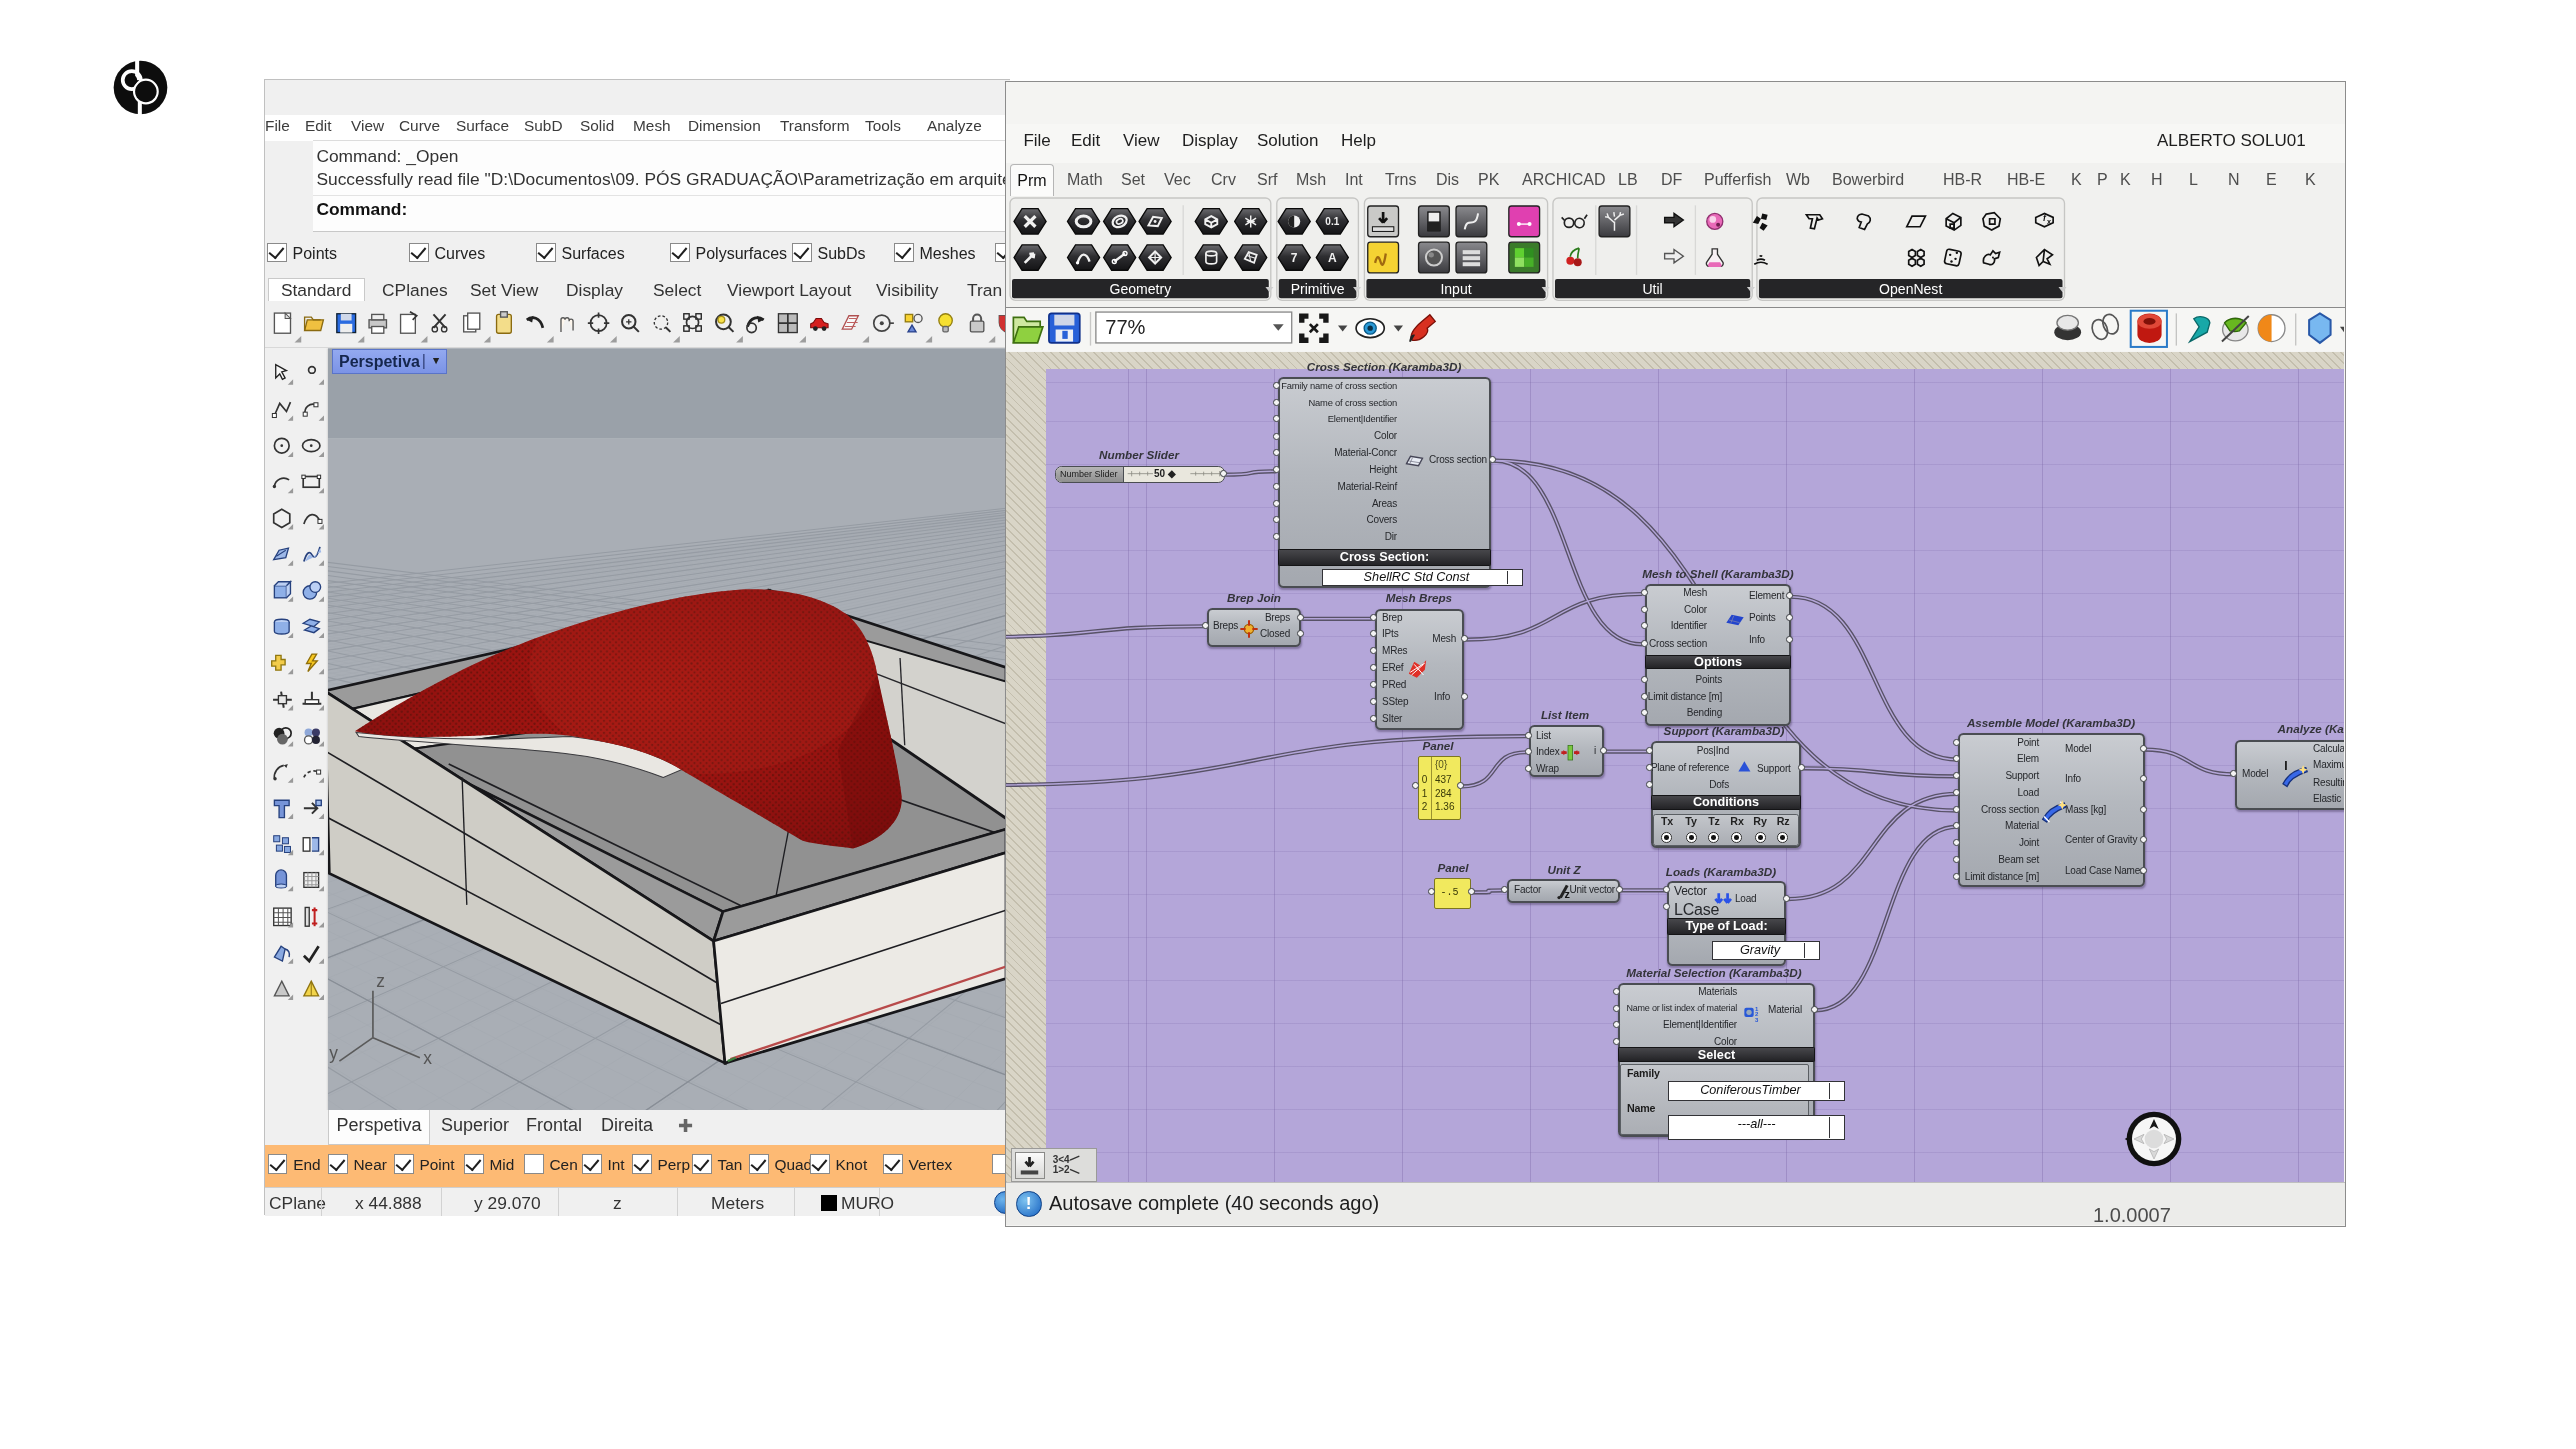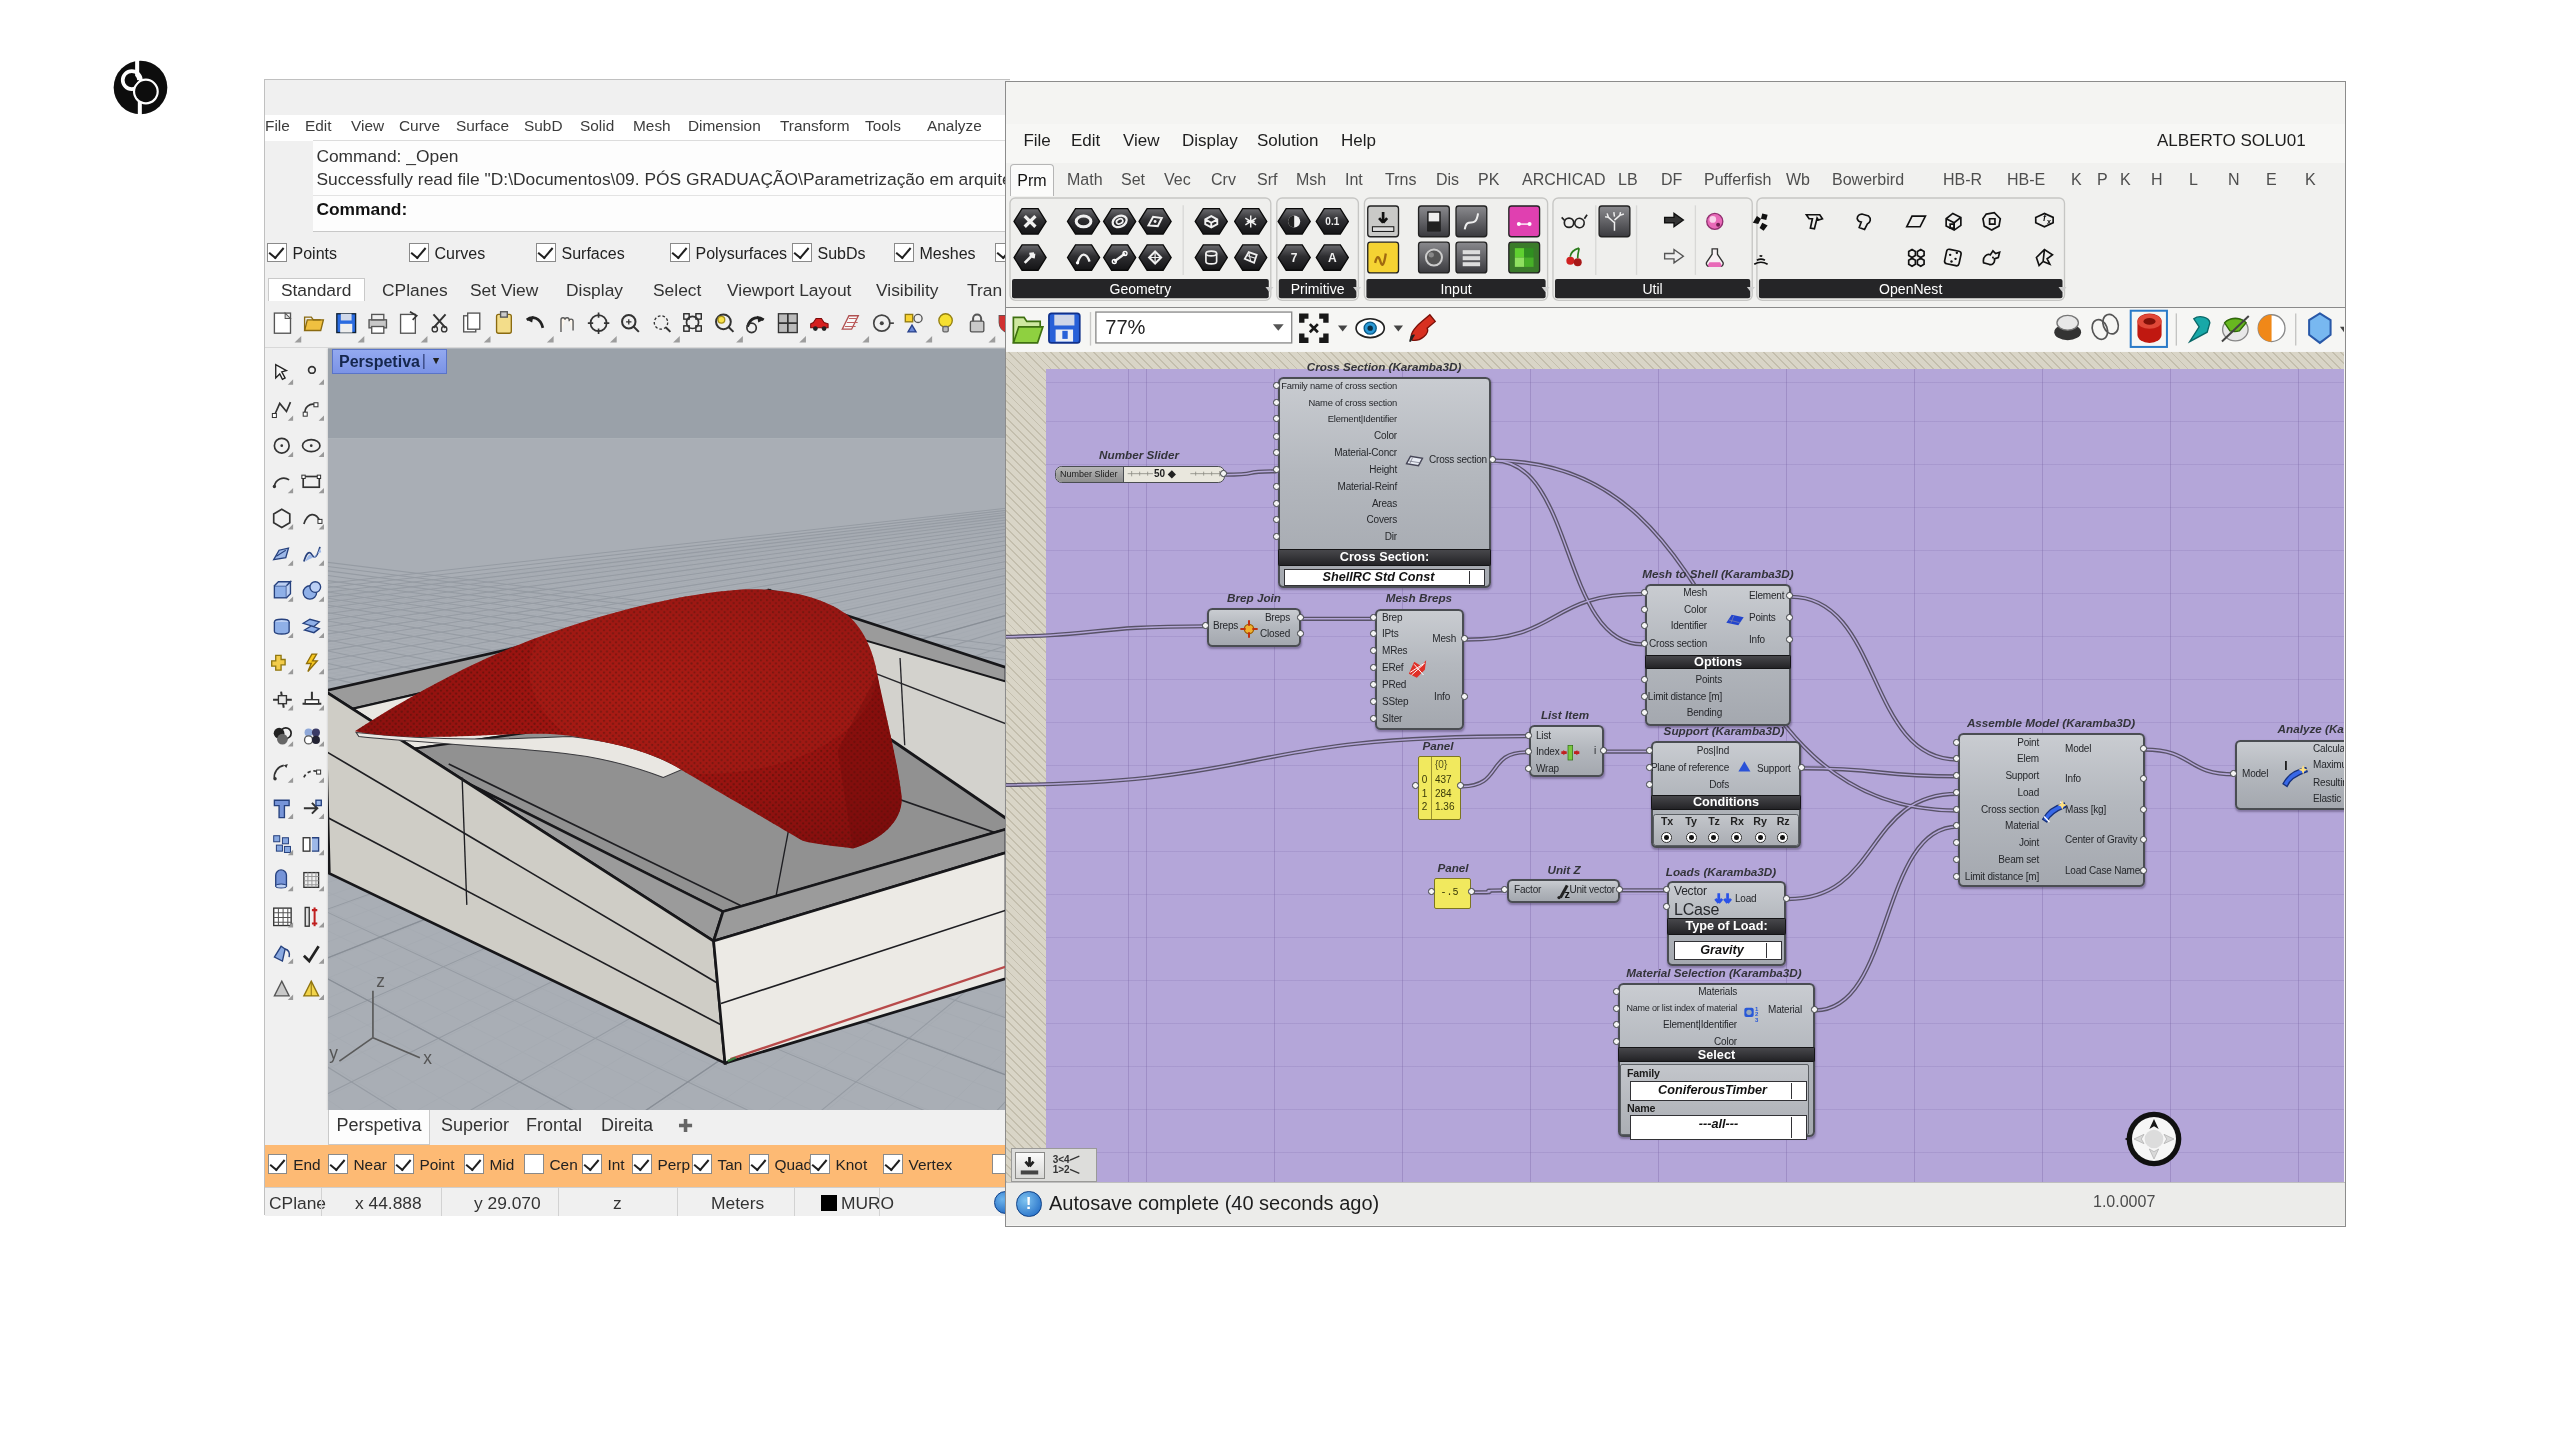--- a/index.html
+++ b/index.html
@@ -31,21 +31,21 @@
 #gh-groups{position:absolute;left:0;top:114px;width:100%;height:111px;background:#f1f1ef;}
 #gh-tb2{position:absolute;left:0;top:225px;width:100%;height:44px;background:#f6f6f4;border-top:1.3px solid #8a8a8a;}
 #gh-canvas{position:absolute;left:0;top:270px;width:1338px;height:830px;overflow:hidden;background:repeating-linear-gradient(45deg, rgba(146,138,114,0.30) 0 1.3px, transparent 1.3px 6px),#d9d5c7;}
 #gh-page{position:absolute;left:40px;top:17.4px;width:1298px;height:813px;background:repeating-linear-gradient(0deg, rgba(118,98,163,0.20) 0 1.3px, transparent 1.3px 43px),repeating-linear-gradient(90deg, rgba(118,98,163,0.34) 0 1.3px, transparent 1.3px 128px),#b4a6d9;background-position:0 14px,100px 0,0 0;}
 #gh-status{position:absolute;left:0;top:1100px;width:100%;height:43px;background:#ececea;border-top:0.7px solid #bfbfbf;}
 .gcomp{position:absolute;background:linear-gradient(180deg,#c9ccd1 0%,#b4b8be 45%,#a4a8af 100%);border:2px solid #4a4d52;border-radius:5.4px;box-shadow:0.7px 1.3px 2px rgba(40,30,60,0.35);}
 .glabel{position:absolute;font-style:italic;font-weight:bold;color:#33343a;font-size:11.7px;white-space:nowrap;}
 .gport{position:absolute;width:6.7px;height:6.7px;background:#f4f4f4;border:1.7px solid #3a3d42;border-radius:50%;}
 .gtext{position:absolute;font-size:9.7px;color:#26282c;white-space:nowrap;letter-spacing:-0.2px;}
 .gbar{position:absolute;left:-0.7px;right:-0.7px;background:linear-gradient(180deg,#47474b,#232326);color:#fff;font-weight:bold;font-size:12.7px;text-align:center;border:0.7px solid #141416;border-radius:1.3px;}
-.gfield{position:absolute;background:#fff;border:1.3px solid #323236;color:#111;font-weight:bold;font-style:italic;font-size:12.7px;text-align:center;}
+.gfield{position:absolute;background:#fff;border:1.3px solid #323236;color:#111;font-weight:normal;font-style:italic;font-size:12.7px;text-align:center;margin-left:38px;}
 .gfield .sb{position:absolute;right:1.3px;top:0.7px;bottom:0.7px;width:13.4px;background:#fff;border-left:1.3px solid #323236;}
 .ypanel{position:absolute;background:#f1e95e;border:1.3px solid #7c761f;border-radius:2px;color:#3a3a08;font-size:10px;}
 #caption{position:absolute;left:280px;top:1236px;width:2080px;font-size:26px;line-height:41px;color:#1b1b1b;letter-spacing:-0.4px;}
 </style></head>
 <body>
 <div id="page">
 <svg class="abs" style="left:113px;top:60px" width="55" height="55" viewBox="0 0 82 82">
  <circle cx="41" cy="41" r="40" fill="#0d0d0d"></circle>
  <g stroke="#fff" fill="none">
   <line x1="36" y1="0" x2="36" y2="30" stroke-width="6"></line>
@@ -1452,16 +1452,16 @@
 <div class="abs" style="left:38px;top:2.7px;width:43px;height:27.5px;background:#dddddb"><svg width="40" height="25.5" viewBox="0 0 60 38">
               <text x="4" y="16" font-size="15" font-weight="bold" fill="#333">3&lt;4</text>
               <text x="4" y="32" font-size="15" font-weight="bold" fill="#333">1&gt;2</text>
               <path d="M30 12 l14 -6 M30 26 l14 6" stroke="#333" stroke-width="2"></path>
             </svg></div>
 </div>
 </div>
 <div id="gh-status">
 <div class="abs" style="left:10px;top:8px;width:25.5px;height:25.5px;border-radius:50%;background:radial-gradient(circle at 35% 35%,#7ec3f0,#1560c0);border:1.3px solid #0c3f86;color:#fff;font-weight:bold;text-align:center;font-size:17.4px;line-height:23px">!</div>
 <div class="abs" style="left:43px;top:8.7px;font-size:20px;color:#1d1d1d">Autosave complete (40 seconds ago)</div>
-<div class="abs" style="left:1087px;top:10px;font-size:16px;color:#4c4c4c">1.0.0007</div>
+<div class="abs" style="left:1087px;top:21px;font-size:20px;color:#4c4c4c">1.0.0007</div>
 </div>
 </div>
 </div>
 
 </body></html>

